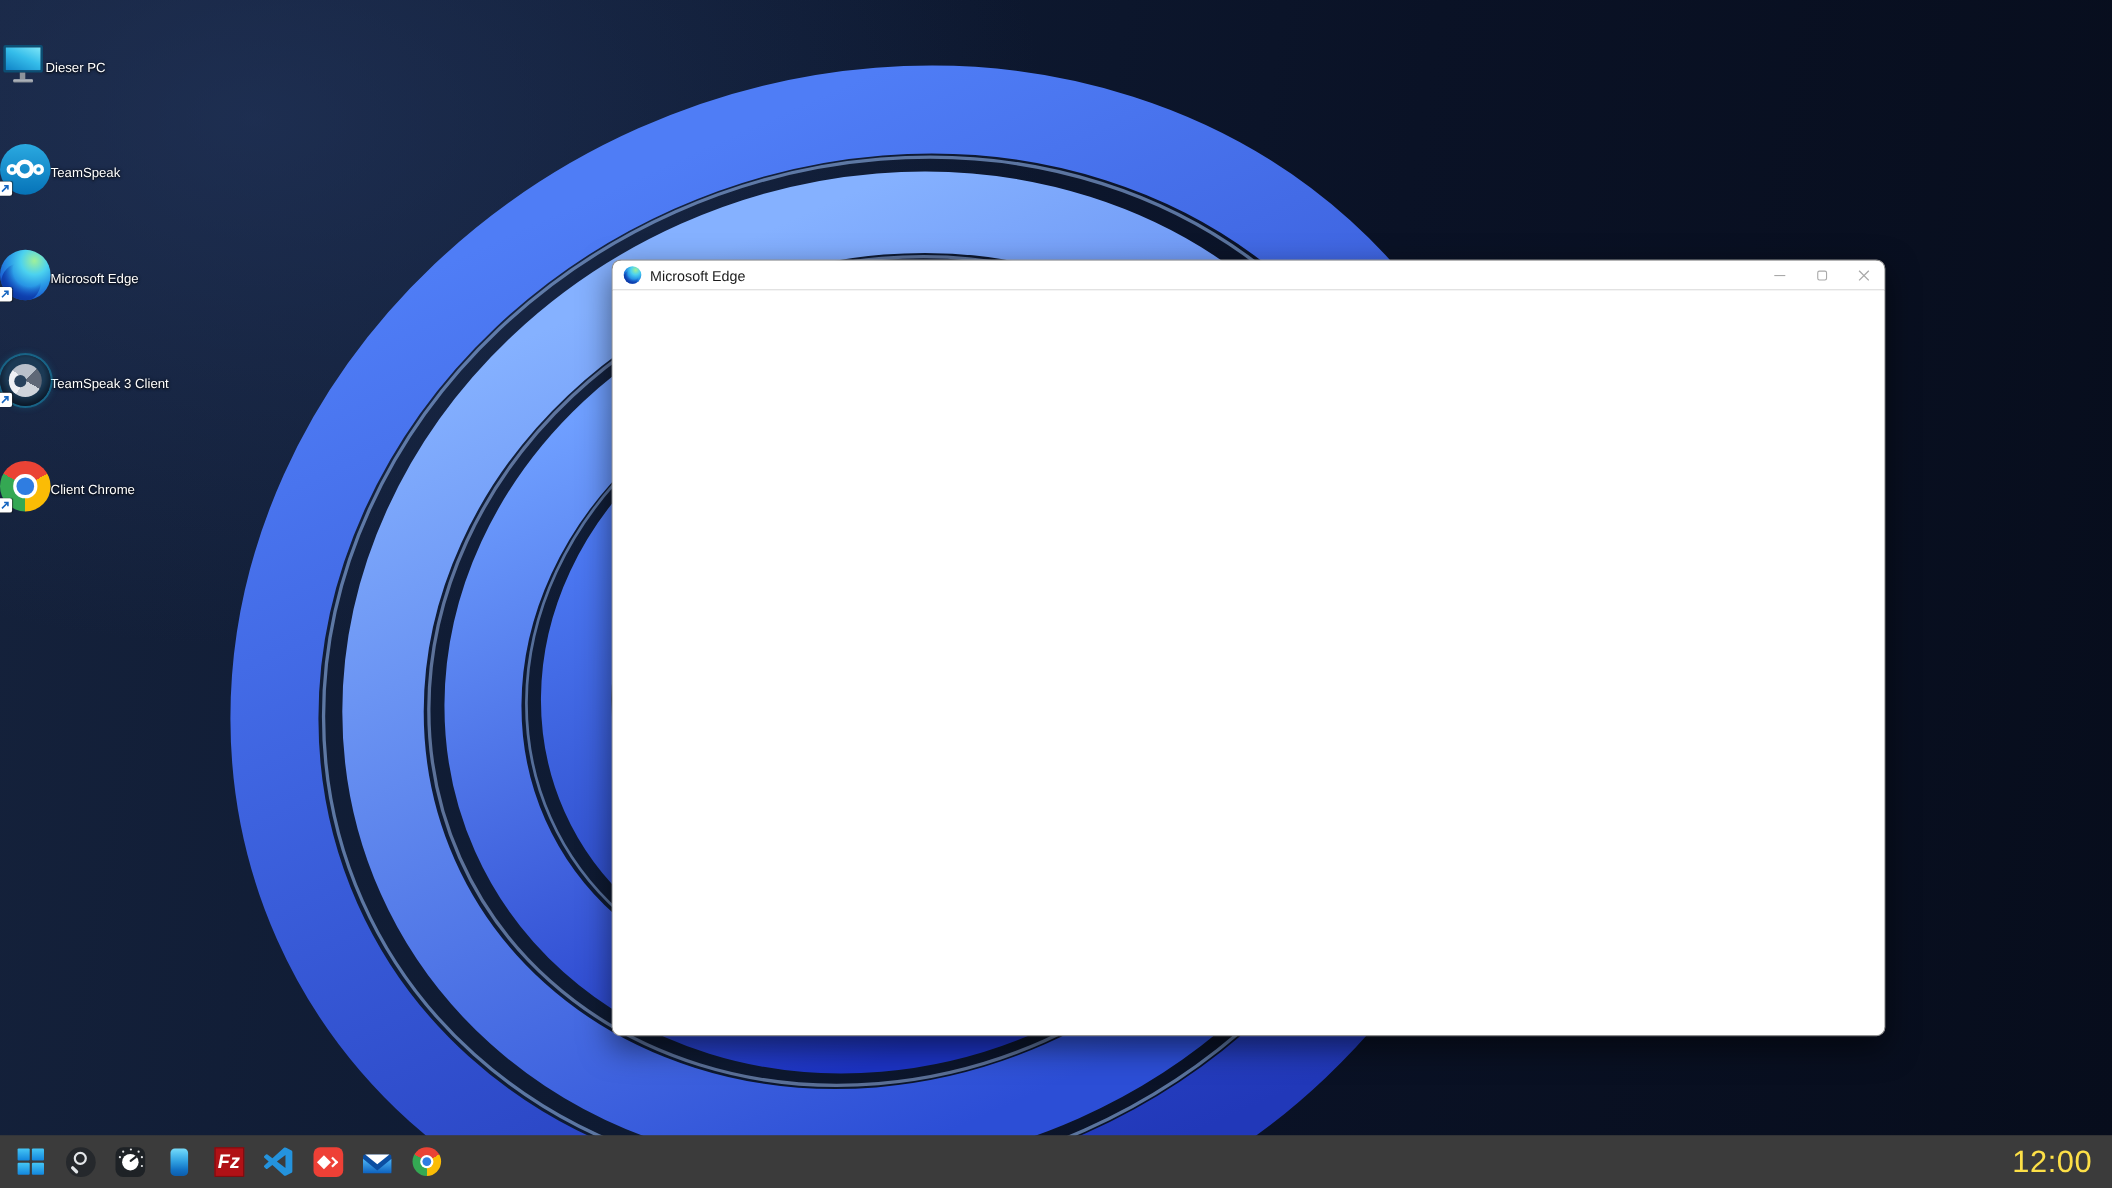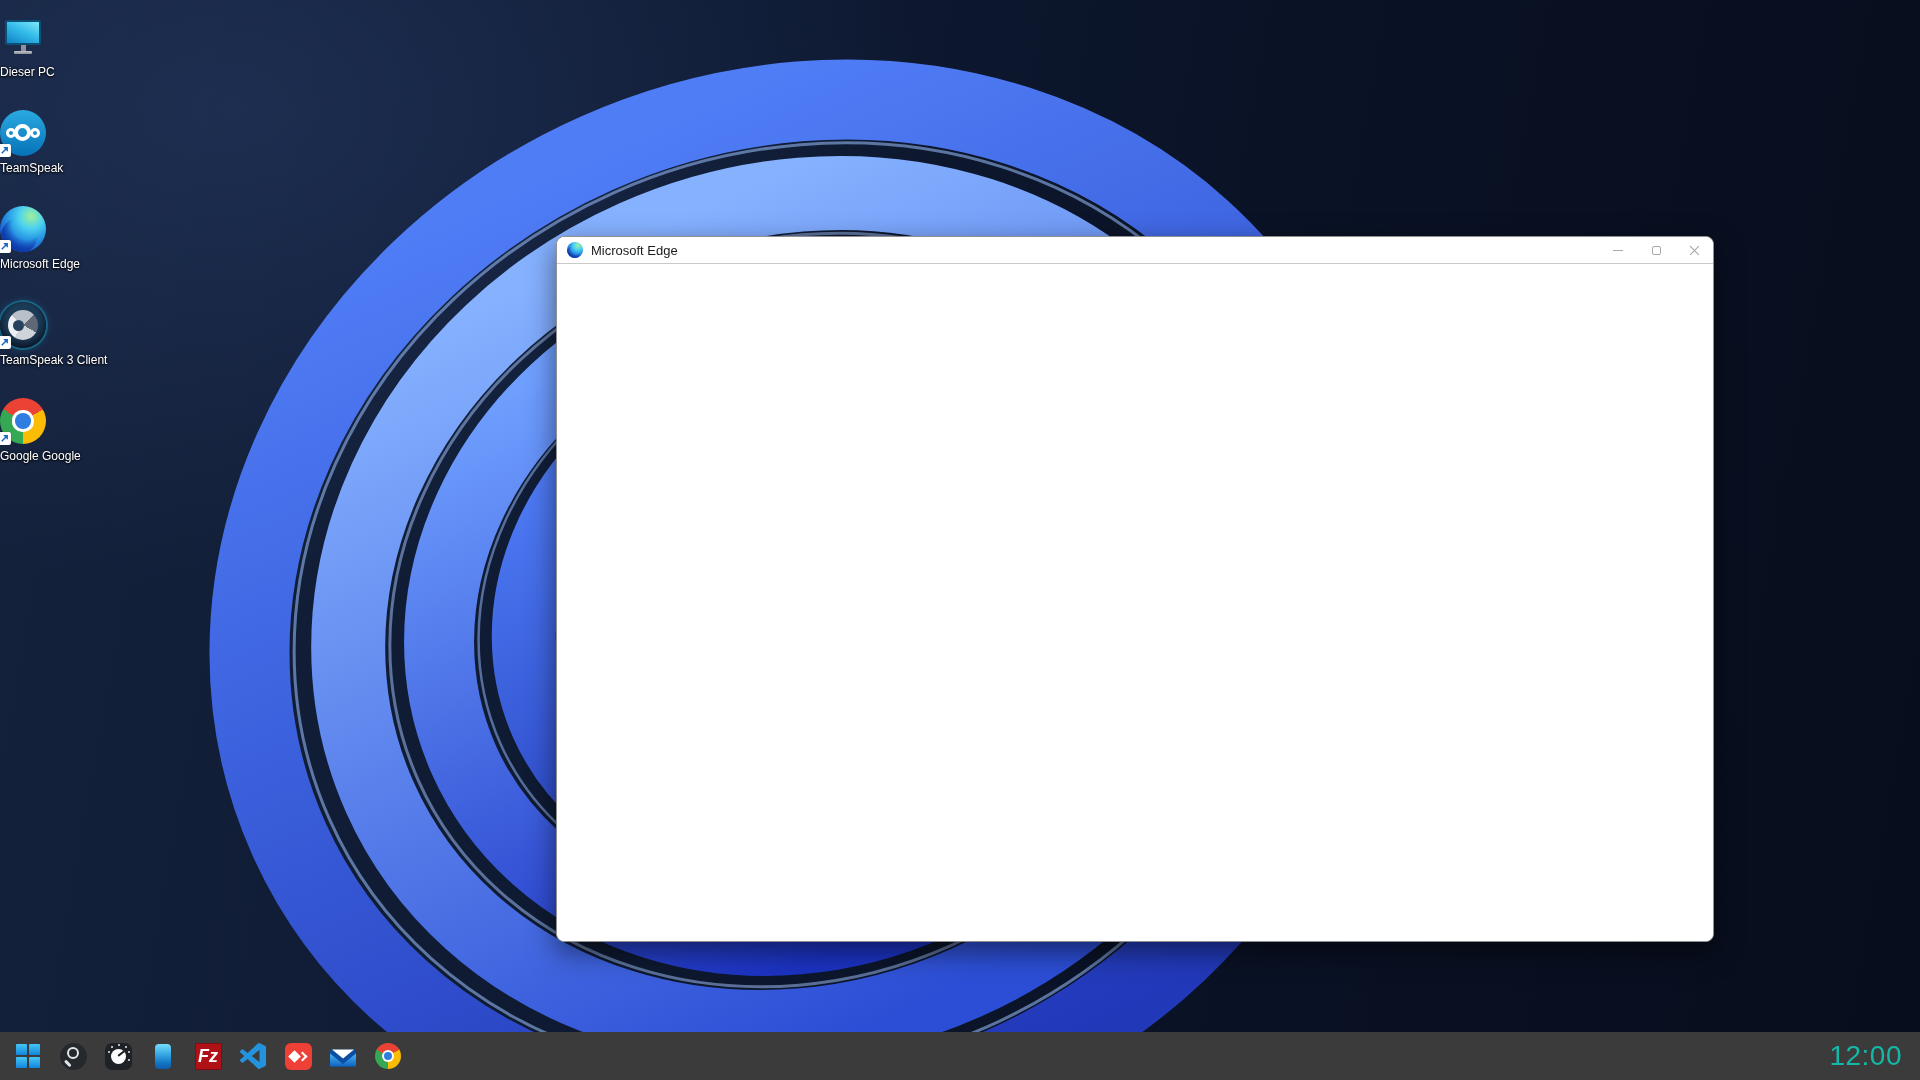--- a/index.html
+++ b/index.html
@@ -5,21 +5,21 @@
   * { margin:0; padding:0; box-sizing:border-box; }
   html,body { width:1920px; height:1080px; overflow:hidden; font-family:"Liberation Sans",sans-serif; }
   .desktop { position:absolute; inset:0; background:
       radial-gradient(1200px 800px at 12% 10%, rgba(38,58,100,.55), rgba(0,0,0,0) 60%),
       linear-gradient(100deg,#15223c 0%, #0e1a32 35%, #0a1226 62%, #070d1c 100%);
   }
   .bloom { position:absolute; inset:0; width:1920px; height:1080px; }
 
   
   .icon-col { position:absolute; left:0; top:6px; width:96px; display:flex; flex-direction:column; }
-  .dicon { width:96px; height:96px; display:flex; flex-direction:column; padding-top:8px; cursor:default; }
+  .dicon { width:96px; height:96px; display:flex; flex-direction:row; align-items:center; padding-top:8px; cursor:default; }
   .dicon .art { position:relative; width:46px; height:46px; display:flex; align-items:center; justify-content:center; }
   .dicon .lbl { margin-top:5px; font-size:12px; color:#fff; text-shadow:0 1px 2px rgba(0,0,0,.9), 0 0 3px rgba(0,0,0,.7); white-space:nowrap; }
   .shortcut-badge { position:absolute; left:-2px; bottom:-1px; width:13px; height:13px; background:#fff; border-radius:2px; box-shadow:0 0 1px rgba(0,0,0,.6); display:flex; align-items:center; justify-content:center; }
 
   
   .pc-screen { width:36px; height:25px; border-radius:2px; background:linear-gradient(205deg,#7fe7f8 0%, #35bdea 45%, #0f82c6 100%); border:2px solid #0c4f74; }
   .pc-stand { width:5px; height:6px; background:#8d939b; }
   .pc-base { width:18px; height:3px; background:linear-gradient(180deg,#c2c7cd,#888e96); border-radius:1px; }
 
   
@@ -58,21 +58,21 @@
   .tb-controls { margin-left:auto; display:flex; height:100%; }
   .tb-btn { width:38px; height:100%; display:flex; align-items:center; justify-content:center; color:#a9a9a9; }
   .glyph-min { width:10px; height:1px; background:#a9a9a9; }
   .glyph-max { width:9px; height:9px; border:1px solid #a9a9a9; border-radius:2px; }
   .content { flex:1; background:#fff; border-radius:0 0 8px 8px; }
 
   
   .taskbar { position:absolute; left:0; right:0; bottom:0; height:48px; background:#3b3b3b; display:flex; align-items:center; }
   .tb-items { display:flex; align-items:center; gap:17px; padding-left:14px; }
   .tk { width:28px; height:28px; display:flex; align-items:center; justify-content:center; position:relative; }
-  .clock { margin-left:auto; padding-right:18px; color:#14b8a6; font-size:28px; letter-spacing:.5px; }
+  .clock { margin-left:auto; padding-right:18px; color:#fde047; font-size:28px; letter-spacing:.5px; }
 
   .start-grid { width:24px; height:24px; display:grid; grid-template-columns:11px 11px; grid-template-rows:11px 11px; gap:2px; }
   .start-grid div { background:linear-gradient(180deg,#45c6f5,#1286dd); border-radius:1px; }
 
   .search-c { width:27px; height:27px; border-radius:50%; background:#25282c; position:relative; }
   .search-ring { position:absolute; width:12px; height:12px; border:2.5px solid #e3e6e9; border-radius:50%; left:7px; top:4px; }
   .search-handle { position:absolute; width:8px; height:2.5px; background:#e3e6e9; transform:rotate(45deg); left:4px; top:19px; border-radius:2px; }
 
   .gauge-sq { width:27px; height:27px; border-radius:7px; background:#1e2226; position:relative; }
   .gauge-face { position:absolute; width:15px; height:15px; border-radius:50%; background:#fff; left:6px; top:6px; }
@@ -193,21 +193,21 @@
         <div class="chrome-logo" style="width:46px;height:46px;">
             <div class="cw"></div>
             <div class="cb"></div>
           </div>
         <span class="shortcut-badge" data-interactable="false">
           <svg width="9" height="9" viewBox="0 0 10 10">
               <path d="M2 8 L8 2 M4.2 2 H8 V5.8" stroke="#1565c0" stroke-width="1.6" fill="none"></path>
             </svg>
         </span>
       </div>
-      <div class="lbl" data-interactable="false">Google Google</div>
+      <div class="lbl" data-interactable="false">Client Chrome</div>
     </div>
 
   </div>
 
   <div class="win" data-interactable="false">
     <div class="titlebar" data-interactable="true">
       <div class="tb-icon edge-logo" data-interactable="false">
           <div class="swirl"></div>
         </div>
       <span class="tb-title" data-interactable="false">Microsoft Edge</span>

